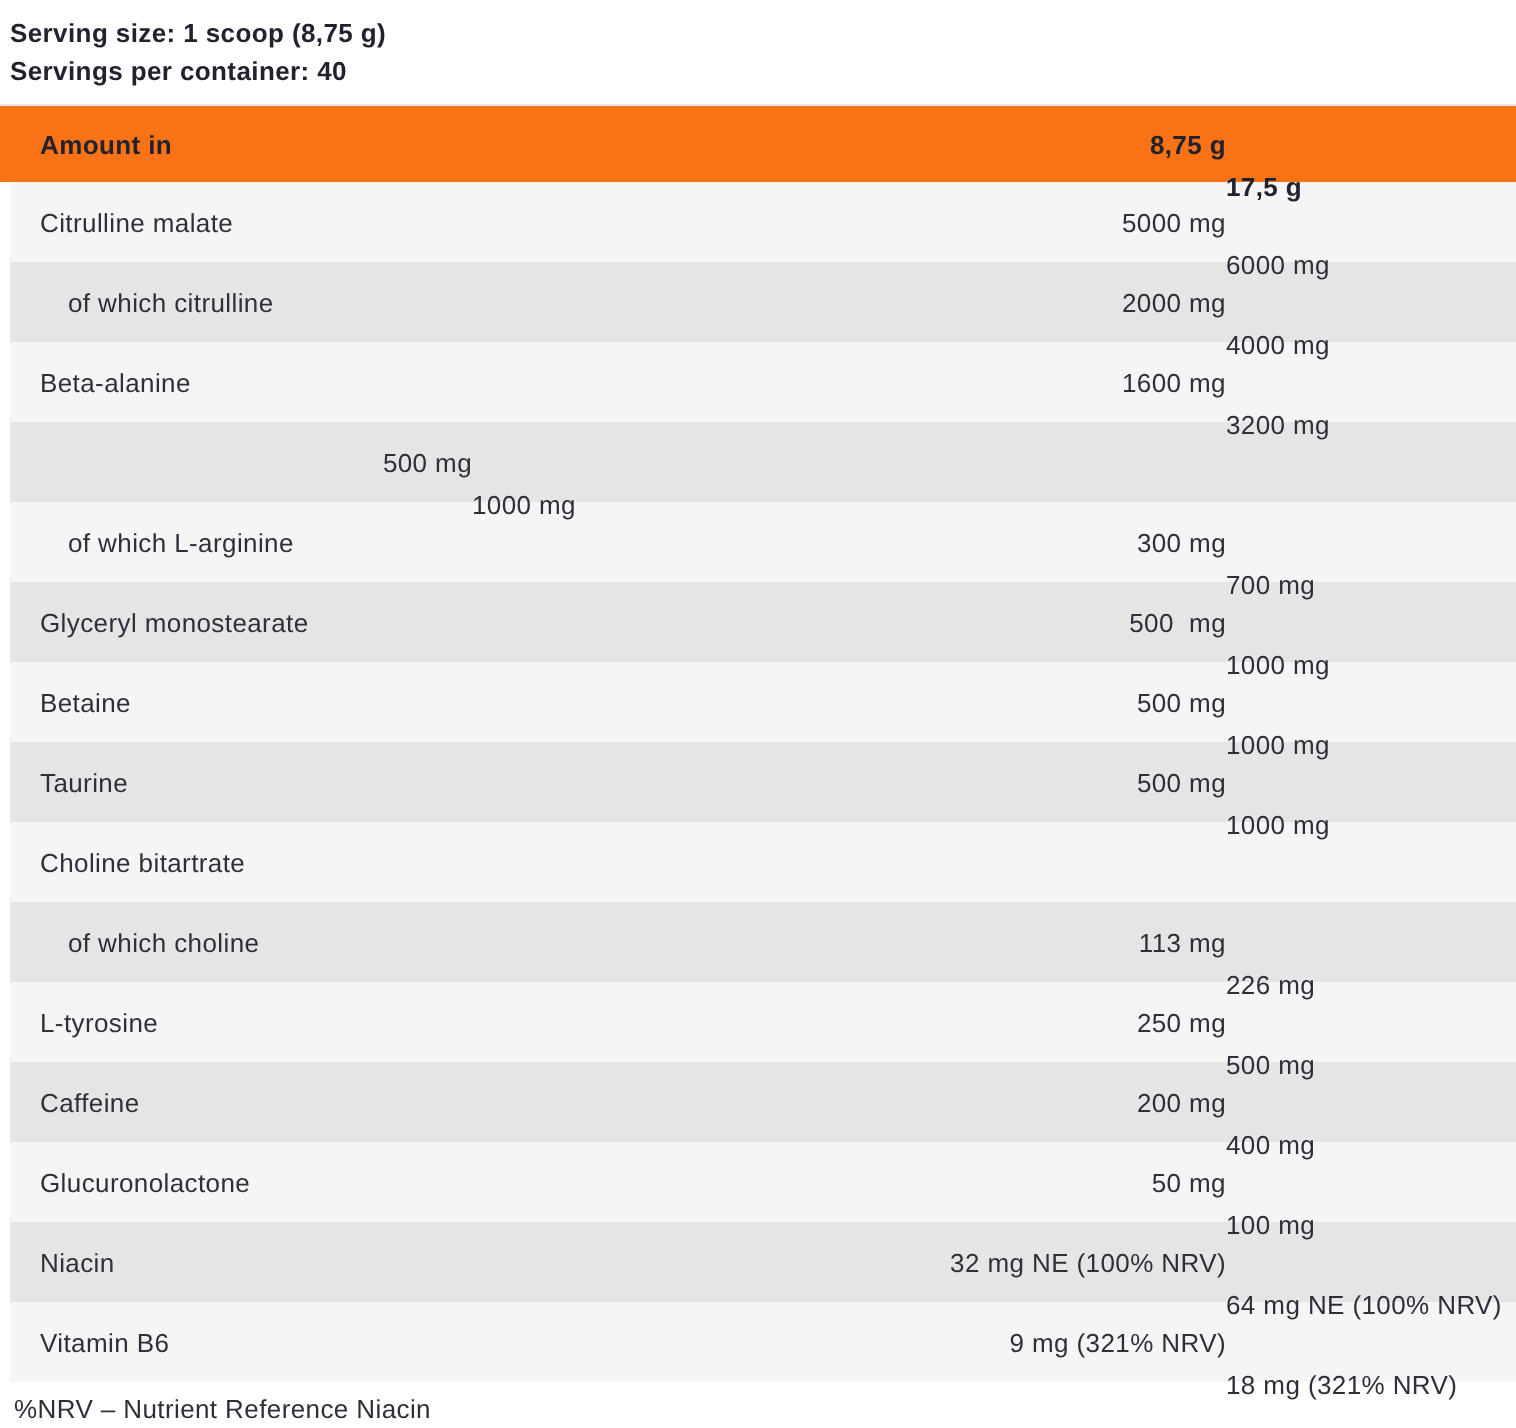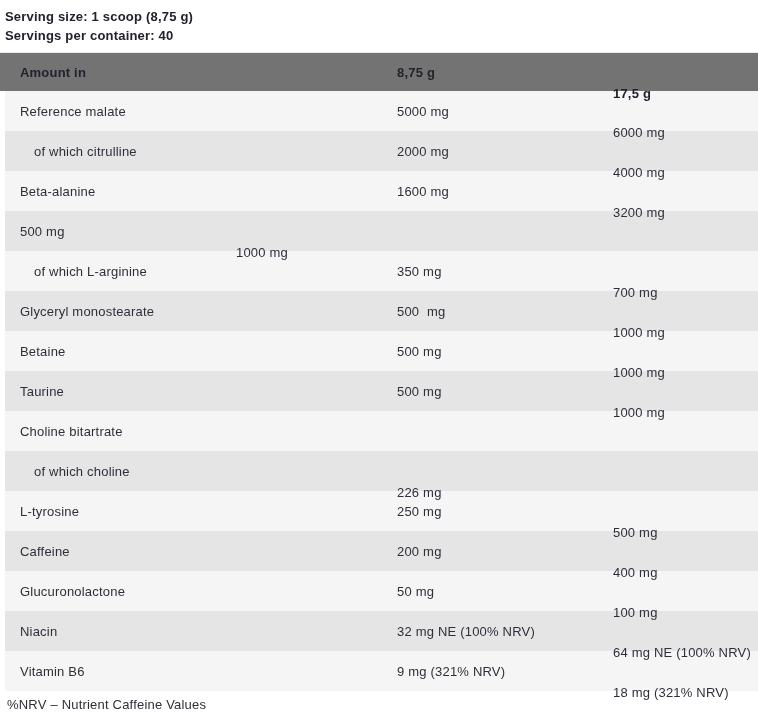--- a/index.html
+++ b/index.html
@@ -25,29 +25,29 @@
   .facts-table {
     margin-top: 7px;
     border-top: 1px solid #e8e8e8;
     width: 758px;
   }
   .header-row {
     display: flex;
     align-items: center;
     height: 38px;
     padding-left: 20px;
-    background: #737373;
+    background: #f97316;
   }
   .header-row .cell {
     font-weight: bold;
     color: #22222e;
     white-space: pre;
   }
   .c1 { width: 377px; flex: 0 0 377px; }
-  .c2 { width: 216px; flex: 0 0 216px; }
+  .c2 { width: 216px; flex: 0 0 216px; text-align: right; }
   .c3 { flex: 1 1 auto; margin-top: 43px; }
   .rows {
     margin-left: 5px;
   }
   .row {
     display: flex;
     align-items: center;
     height: 40px;
     padding-left: 15px;
     background: #e5e5e5;
@@ -73,41 +73,41 @@
 </div>
 
 <div class="facts-table">
   <div class="header-row">
     <span class="cell c1">Amount in</span>
     <span class="cell c2">8,75 g</span>
     <span class="cell c3">17,5 g</span>
   </div>
   <div class="rows">
       <div class="row">
-        <span class="cell c1 label">Reference malate</span>
+        <span class="cell c1 label">Citrulline malate</span>
         <span class="cell c2">5000 mg</span>
         <span class="cell c3">6000 mg</span>
       </div>
       <div class="row">
         <span class="cell c1 label indent">of which citrulline</span>
         <span class="cell c2">2000 mg</span>
         <span class="cell c3">4000 mg</span>
       </div>
       <div class="row">
         <span class="cell c1 label">Beta-alanine</span>
         <span class="cell c2">1600 mg</span>
         <span class="cell c3">3200 mg</span>
       </div>
       <div class="row">
         <span class="cell c2">500 mg</span>
         <span class="cell c3">1000 mg</span>
       </div>
       <div class="row">
         <span class="cell c1 label indent">of which L-arginine</span>
-        <span class="cell c2">350 mg</span>
+        <span class="cell c2">300 mg</span>
         <span class="cell c3">700 mg</span>
       </div>
       <div class="row">
         <span class="cell c1 label">Glyceryl monostearate</span>
         <span class="cell c2">500  mg</span>
         <span class="cell c3">1000 mg</span>
       </div>
       <div class="row">
         <span class="cell c1 label">Betaine</span>
         <span class="cell c2">500 mg</span>
@@ -116,20 +116,21 @@
       <div class="row">
         <span class="cell c1 label">Taurine</span>
         <span class="cell c2">500 mg</span>
         <span class="cell c3">1000 mg</span>
       </div>
       <div class="row">
         <span class="cell c1 label">Choline bitartrate</span>
       </div>
       <div class="row">
         <span class="cell c1 label indent">of which choline</span>
+        <span class="cell c2">113 mg</span>
         <span class="cell c3">226 mg</span>
       </div>
       <div class="row">
         <span class="cell c1 label">L-tyrosine</span>
         <span class="cell c2">250 mg</span>
         <span class="cell c3">500 mg</span>
       </div>
       <div class="row">
         <span class="cell c1 label">Caffeine</span>
         <span class="cell c2">200 mg</span>
@@ -146,13 +147,13 @@
         <span class="cell c3">64 mg NE (100% NRV)</span>
       </div>
       <div class="row">
         <span class="cell c1 label">Vitamin B6</span>
         <span class="cell c2">9 mg (321% NRV)</span>
         <span class="cell c3">18 mg (321% NRV)</span>
       </div>
     </div>
 </div>
 
-<div class="footnote">%NRV – Nutrient Caffeine Values</div>
+<div class="footnote">%NRV – Nutrient Reference Niacin</div>
 
 </body></html>

